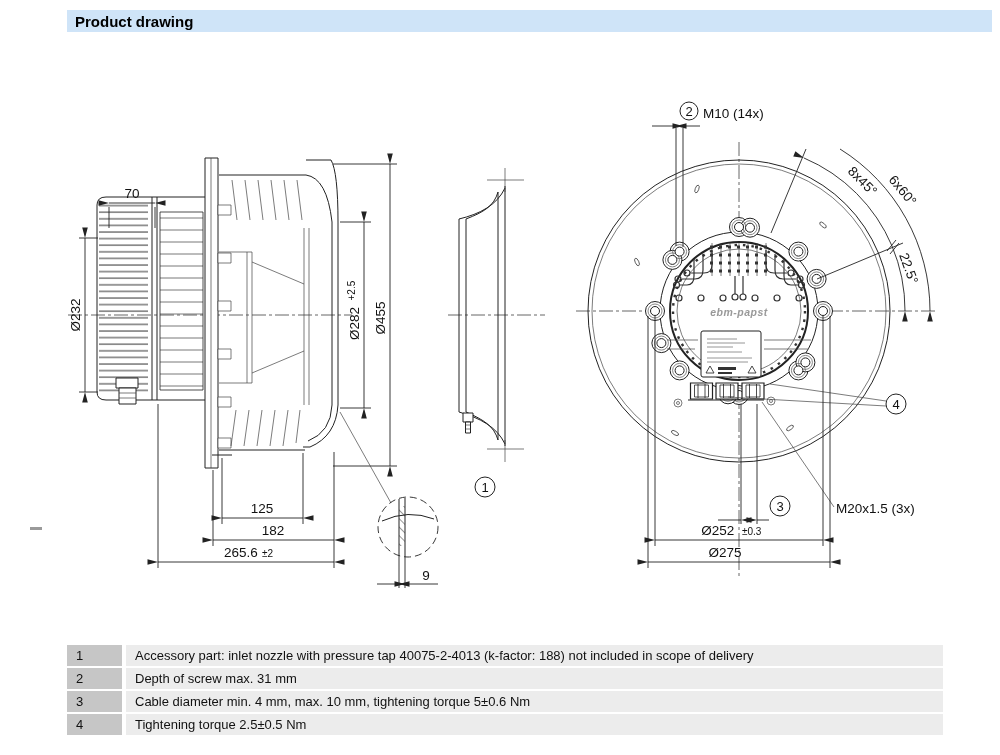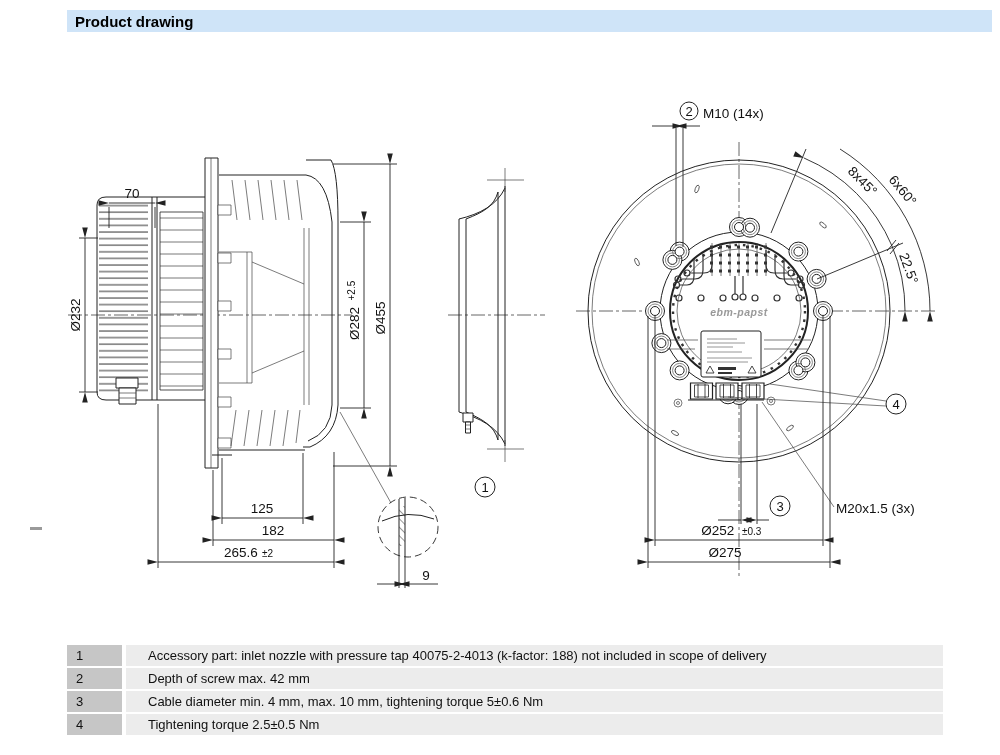--- a/index.html
+++ b/index.html
@@ -18,21 +18,21 @@
   .white{fill:#fff;}
   text{fill:#111;}
   .dim{font-size:13.5px;}
   .dimsmall{font-size:10px;}
   .callout{font-size:13px;}
   .logo{font-size:10.5px;font-style:italic;font-weight:bold;fill:#999;letter-spacing:.5px;}
   .stray-mark{position:absolute;left:30px;top:527px;width:12px;height:3px;background:#9a9a9a;}
   .notes{position:absolute;left:67px;top:645px;width:876px;display:flex;flex-direction:column;gap:2px;}
   .note-row{display:flex;gap:4px;height:21px;}
   .note-num{width:55px;background:#c6c6c6;font-size:13px;display:flex;align-items:center;padding-left:9px;box-sizing:border-box;}
-  .note-text{flex:1;background:#ececec;font-size:13px;display:flex;align-items:center;padding-left:22px;box-sizing:border-box;}
+  .note-text{flex:1;background:#ececec;font-size:13px;display:flex;align-items:center;padding-left:9px;box-sizing:border-box;}
 </style>
 </head>
 <body>
 
 <div class="page">
 
   <div class="title-bar">
     <span>Product drawing</span>
   </div>
 
@@ -385,21 +385,21 @@
 
   <div class="stray-mark"></div>
 
   <div class="notes">
     <div class="note-row">
       <div class="note-num">1</div>
       <div class="note-text">Accessory part: inlet nozzle with pressure tap 40075-2-4013 (k-factor: 188) not included in scope of delivery</div>
     </div>
     <div class="note-row">
       <div class="note-num">2</div>
-      <div class="note-text">Depth of screw max. 42 mm</div>
+      <div class="note-text">Depth of screw max. 31 mm</div>
     </div>
     <div class="note-row">
       <div class="note-num">3</div>
       <div class="note-text">Cable diameter min. 4 mm, max. 10 mm, tightening torque 5±0.6 Nm</div>
     </div>
     <div class="note-row">
       <div class="note-num">4</div>
       <div class="note-text">Tightening torque 2.5±0.5 Nm</div>
     </div>
   </div>

